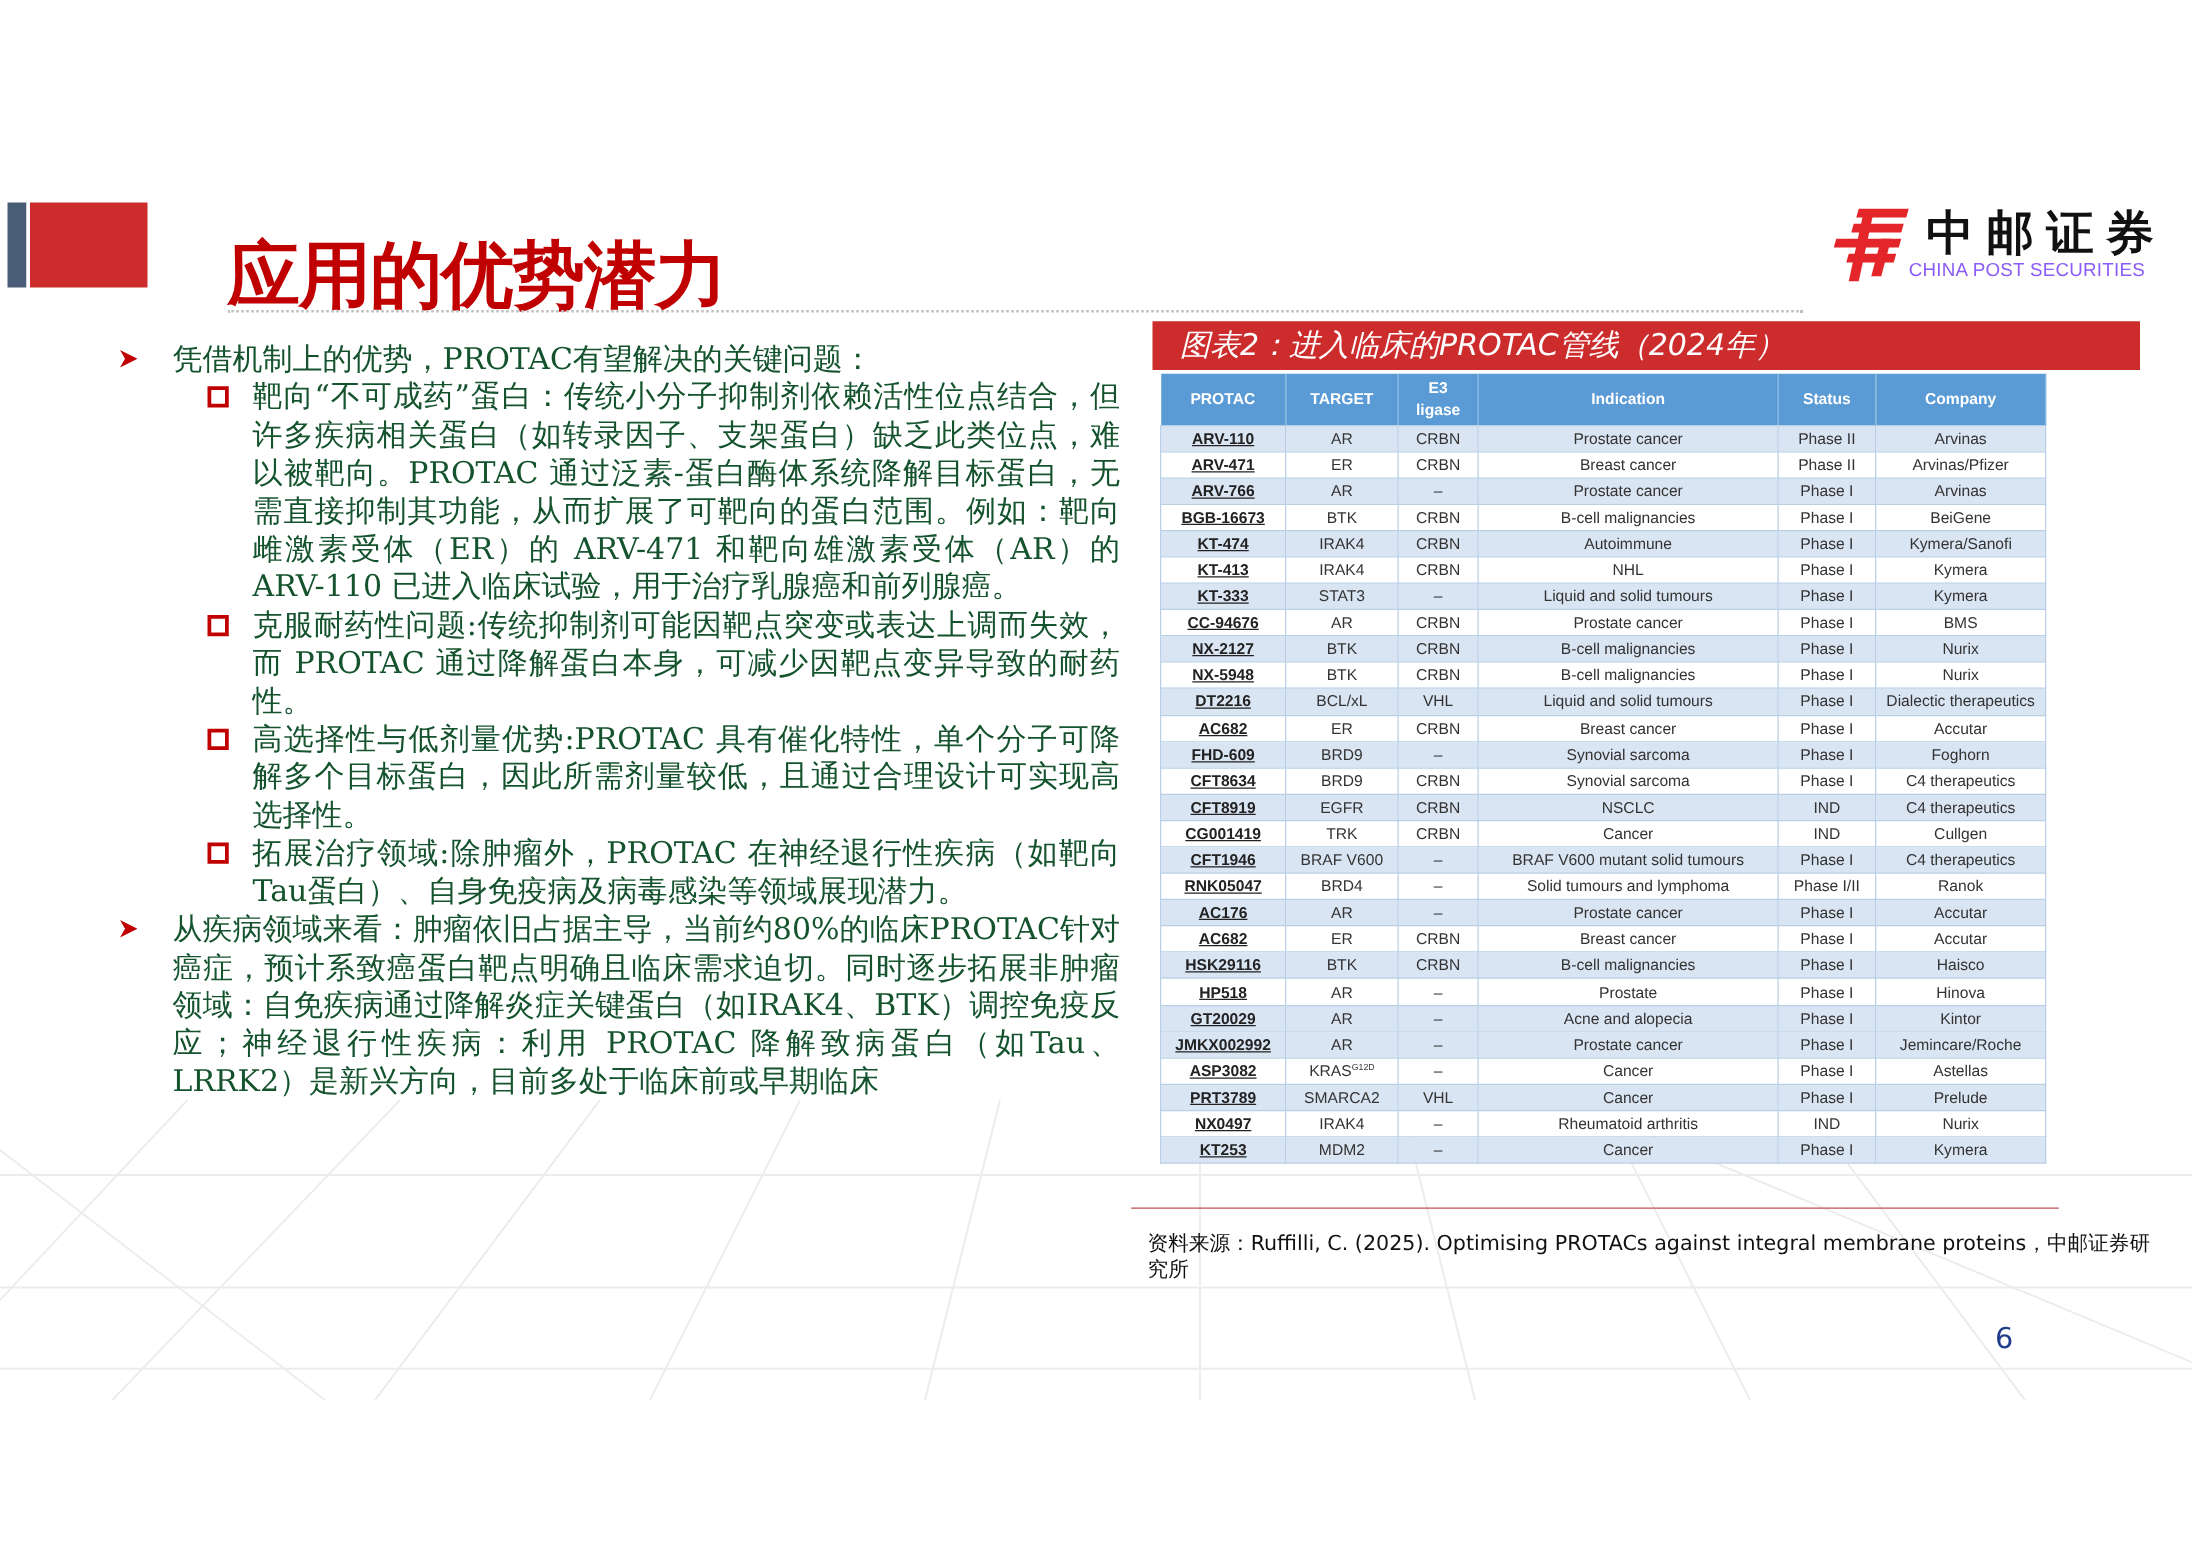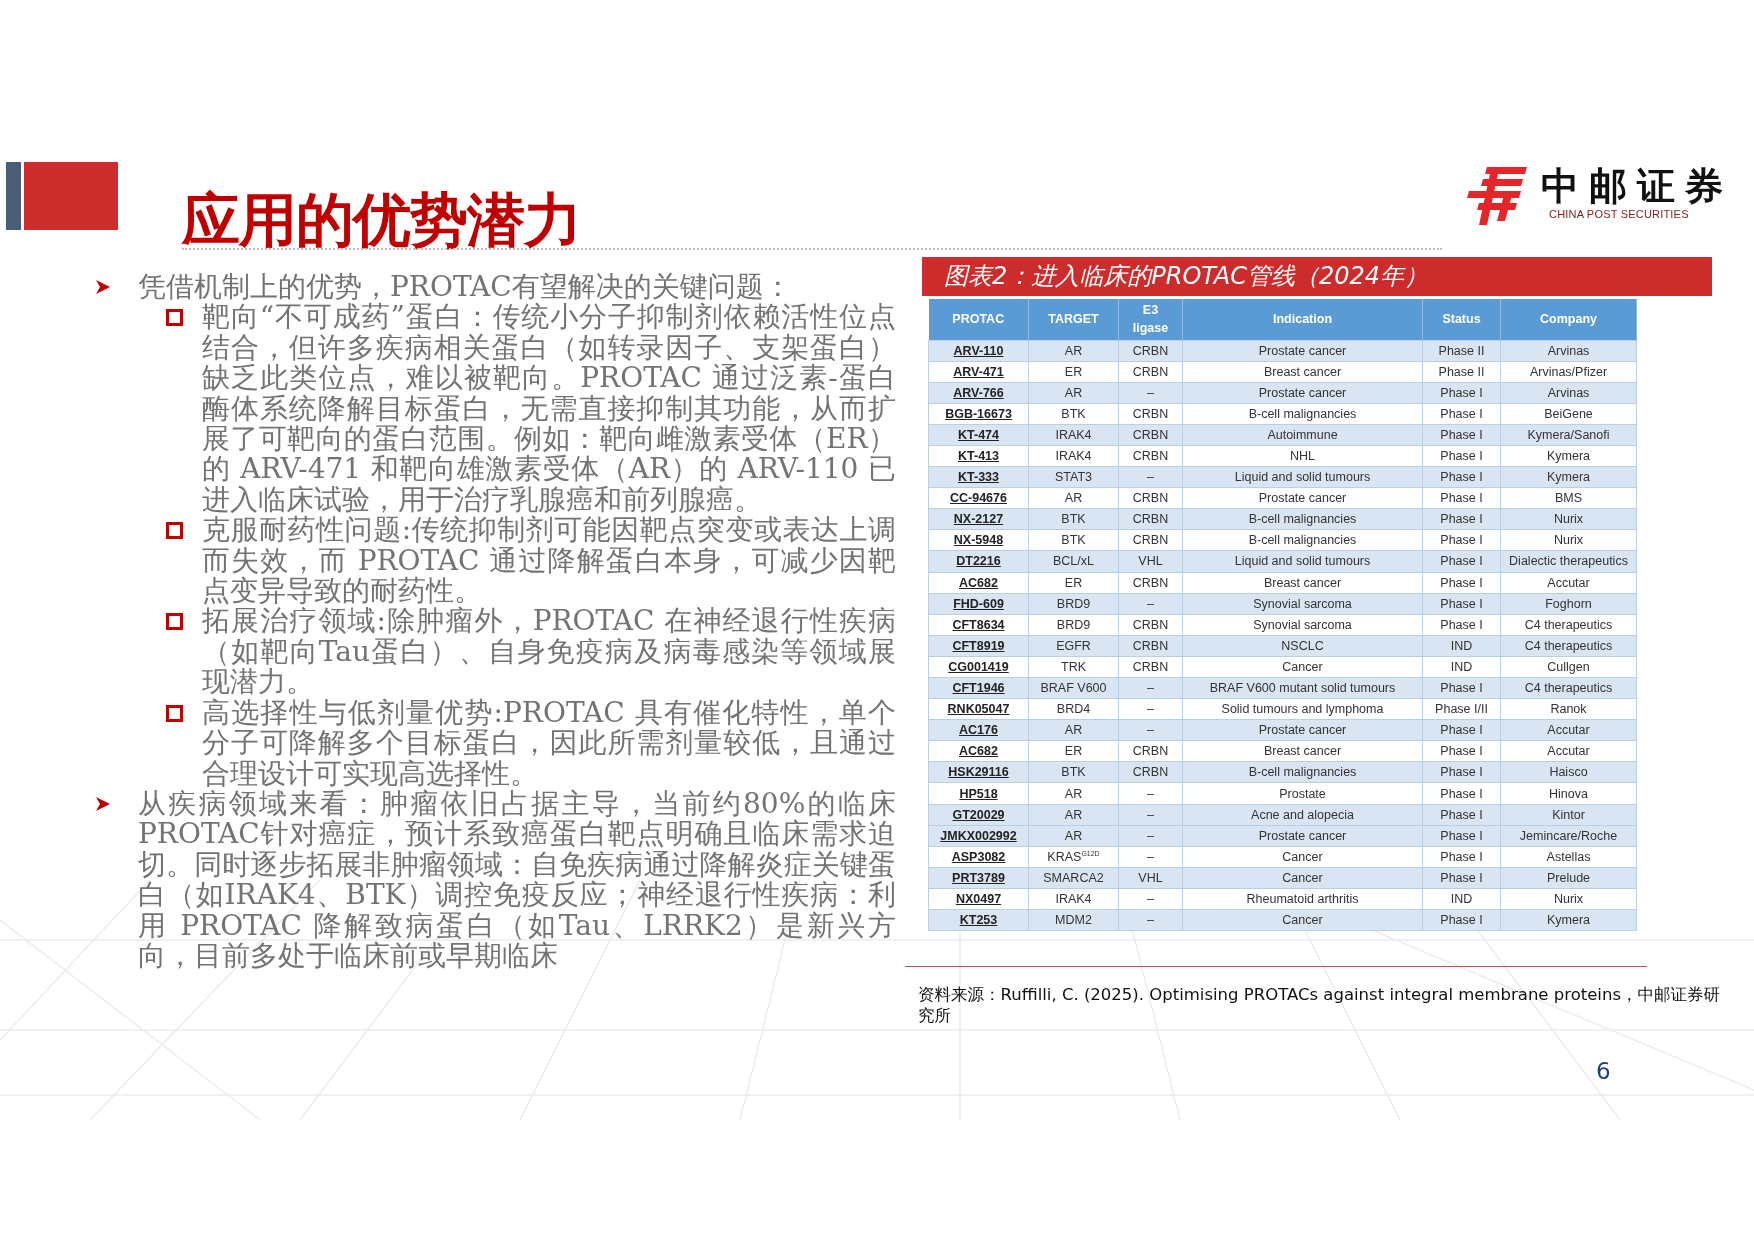--- a/index.html
+++ b/index.html
@@ -12,25 +12,25 @@
   .accent-red { position: absolute; left: 24px; top: 162px; width: 94px; height: 68px; background: #cd2c2c; }
 
   .page-title { position: absolute; left: 182px; top: 190px; font-family: "DejaVu Sans", sans-serif;
     font-weight: bold; font-size: 58px; color: #c00000; letter-spacing: -1px; line-height: 60px; }
   .title-rule { position: absolute; left: 182px; top: 248px; width: 1260px; height: 0; border-top: 2px dotted #bfbfbf; }
 
   .logo { position: absolute; left: 1465px; top: 163px; width: 270px; height: 66px; }
   .logo-mark { position: absolute; left: 0; top: 0; width: 64px; height: 64px; }
   .logo-cn { position: absolute; left: 76px; top: 2px; font-family: "DejaVu Sans", sans-serif; font-weight: bold;
     font-size: 38px; letter-spacing: 10px; color: #111; line-height: 42px; white-space: nowrap; }
-  .logo-en { position: absolute; left: 84px; top: 45px; font-family: "Liberation Sans", sans-serif; font-size: 11px;
-    color: #7f1d1d; letter-spacing: 0.2px; white-space: nowrap; }
-
-  .body-text { position: absolute; left: 96px; top: 272px; width: 800px; font-size: 28px; line-height: 30.4px;
-    font-family: "DejaVu Serif", serif; color: #737373; }
+  .logo-en { position: absolute; left: 62px; top: 45px; font-family: "Liberation Sans", sans-serif; font-size: 15px;
+    color: #8b5cf6; letter-spacing: 0.2px; white-space: nowrap; }
+
+  .body-text { position: absolute; left: 96px; top: 272px; width: 800px; font-size: 24px; line-height: 30.4px;
+    font-family: "DejaVu Serif", serif; color: #14532d; }
   .l1 { position: relative; padding-left: 42px; text-align: justify; }
   .l1 .bullet { position: absolute; left: 0; top: 8px; width: 14px; height: 14px; }
   .l2 { position: relative; padding-left: 106px; text-align: justify; }
   .l2 .sq { position: absolute; left: 70px; top: 7px; width: 17px; height: 17px; border: 3px solid #c00000; background: #fff; }
 
   .banner { position: absolute; left: 922px; top: 257px; width: 790px; height: 39px; background: #cd2c2c; }
   .banner-text { position: absolute; left: 22px; top: 2px; font-family: "DejaVu Sans", sans-serif; font-size: 24px;
     color: #ffffff; line-height: 34px; white-space: nowrap; font-style: italic; }
 
   .table-wrap { position: absolute; left: 928px; top: 299px; width: 708px; }
@@ -104,25 +104,25 @@
   <div class="l2">
     <span class="sq"></span>
     <span>靶向“不可成药”蛋白：传统小分子抑制剂依赖活性位点结合，但许多疾病相关蛋白（如转录因子、支架蛋白）缺乏此类位点，难以被靶向。PROTAC 通过泛素-蛋白酶体系统降解目标蛋白，无需直接抑制其功能，从而扩展了可靶向的蛋白范围。例如：靶向雌激素受体（ER）的 ARV-471 和靶向雄激素受体（AR）的 ARV-110 已进入临床试验，用于治疗乳腺癌和前列腺癌。</span>
   </div>
   <div class="l2">
     <span class="sq"></span>
     <span>克服耐药性问题:传统抑制剂可能因靶点突变或表达上调而失效，而 PROTAC 通过降解蛋白本身，可减少因靶点变异导致的耐药性。</span>
   </div>
   <div class="l2">
     <span class="sq"></span>
-    <span>拓展治疗领域:除肿瘤外，PROTAC 在神经退行性疾病（如靶向Tau蛋白）、自身免疫病及病毒感染等领域展现潜力。</span>
+    <span>高选择性与低剂量优势:PROTAC 具有催化特性，单个分子可降解多个目标蛋白，因此所需剂量较低，且通过合理设计可实现高选择性。</span>
   </div>
   <div class="l2">
     <span class="sq"></span>
-    <span>高选择性与低剂量优势:PROTAC 具有催化特性，单个分子可降解多个目标蛋白，因此所需剂量较低，且通过合理设计可实现高选择性。</span>
+    <span>拓展治疗领域:除肿瘤外，PROTAC 在神经退行性疾病（如靶向Tau蛋白）、自身免疫病及病毒感染等领域展现潜力。</span>
   </div>
   <div class="l1">
     <svg class="bullet" viewBox="0 0 14 14">
         <polygon points="0,0 14,7 0,14 4,7" fill="#c00000"></polygon>
       </svg>
     <span>从疾病领域来看：肿瘤依旧占据主导，当前约80%的临床PROTAC针对癌症，预计系致癌蛋白靶点明确且临床需求迫切。同时逐步拓展非肿瘤领域：自免疾病通过降解炎症关键蛋白（如IRAK4、BTK）调控免疫反应；神经退行性疾病：利用 PROTAC 降解致病蛋白（如Tau、LRRK2）是新兴方向，目前多处于临床前或早期临床</span>
   </div>
 </div>
 
 <div class="banner">

